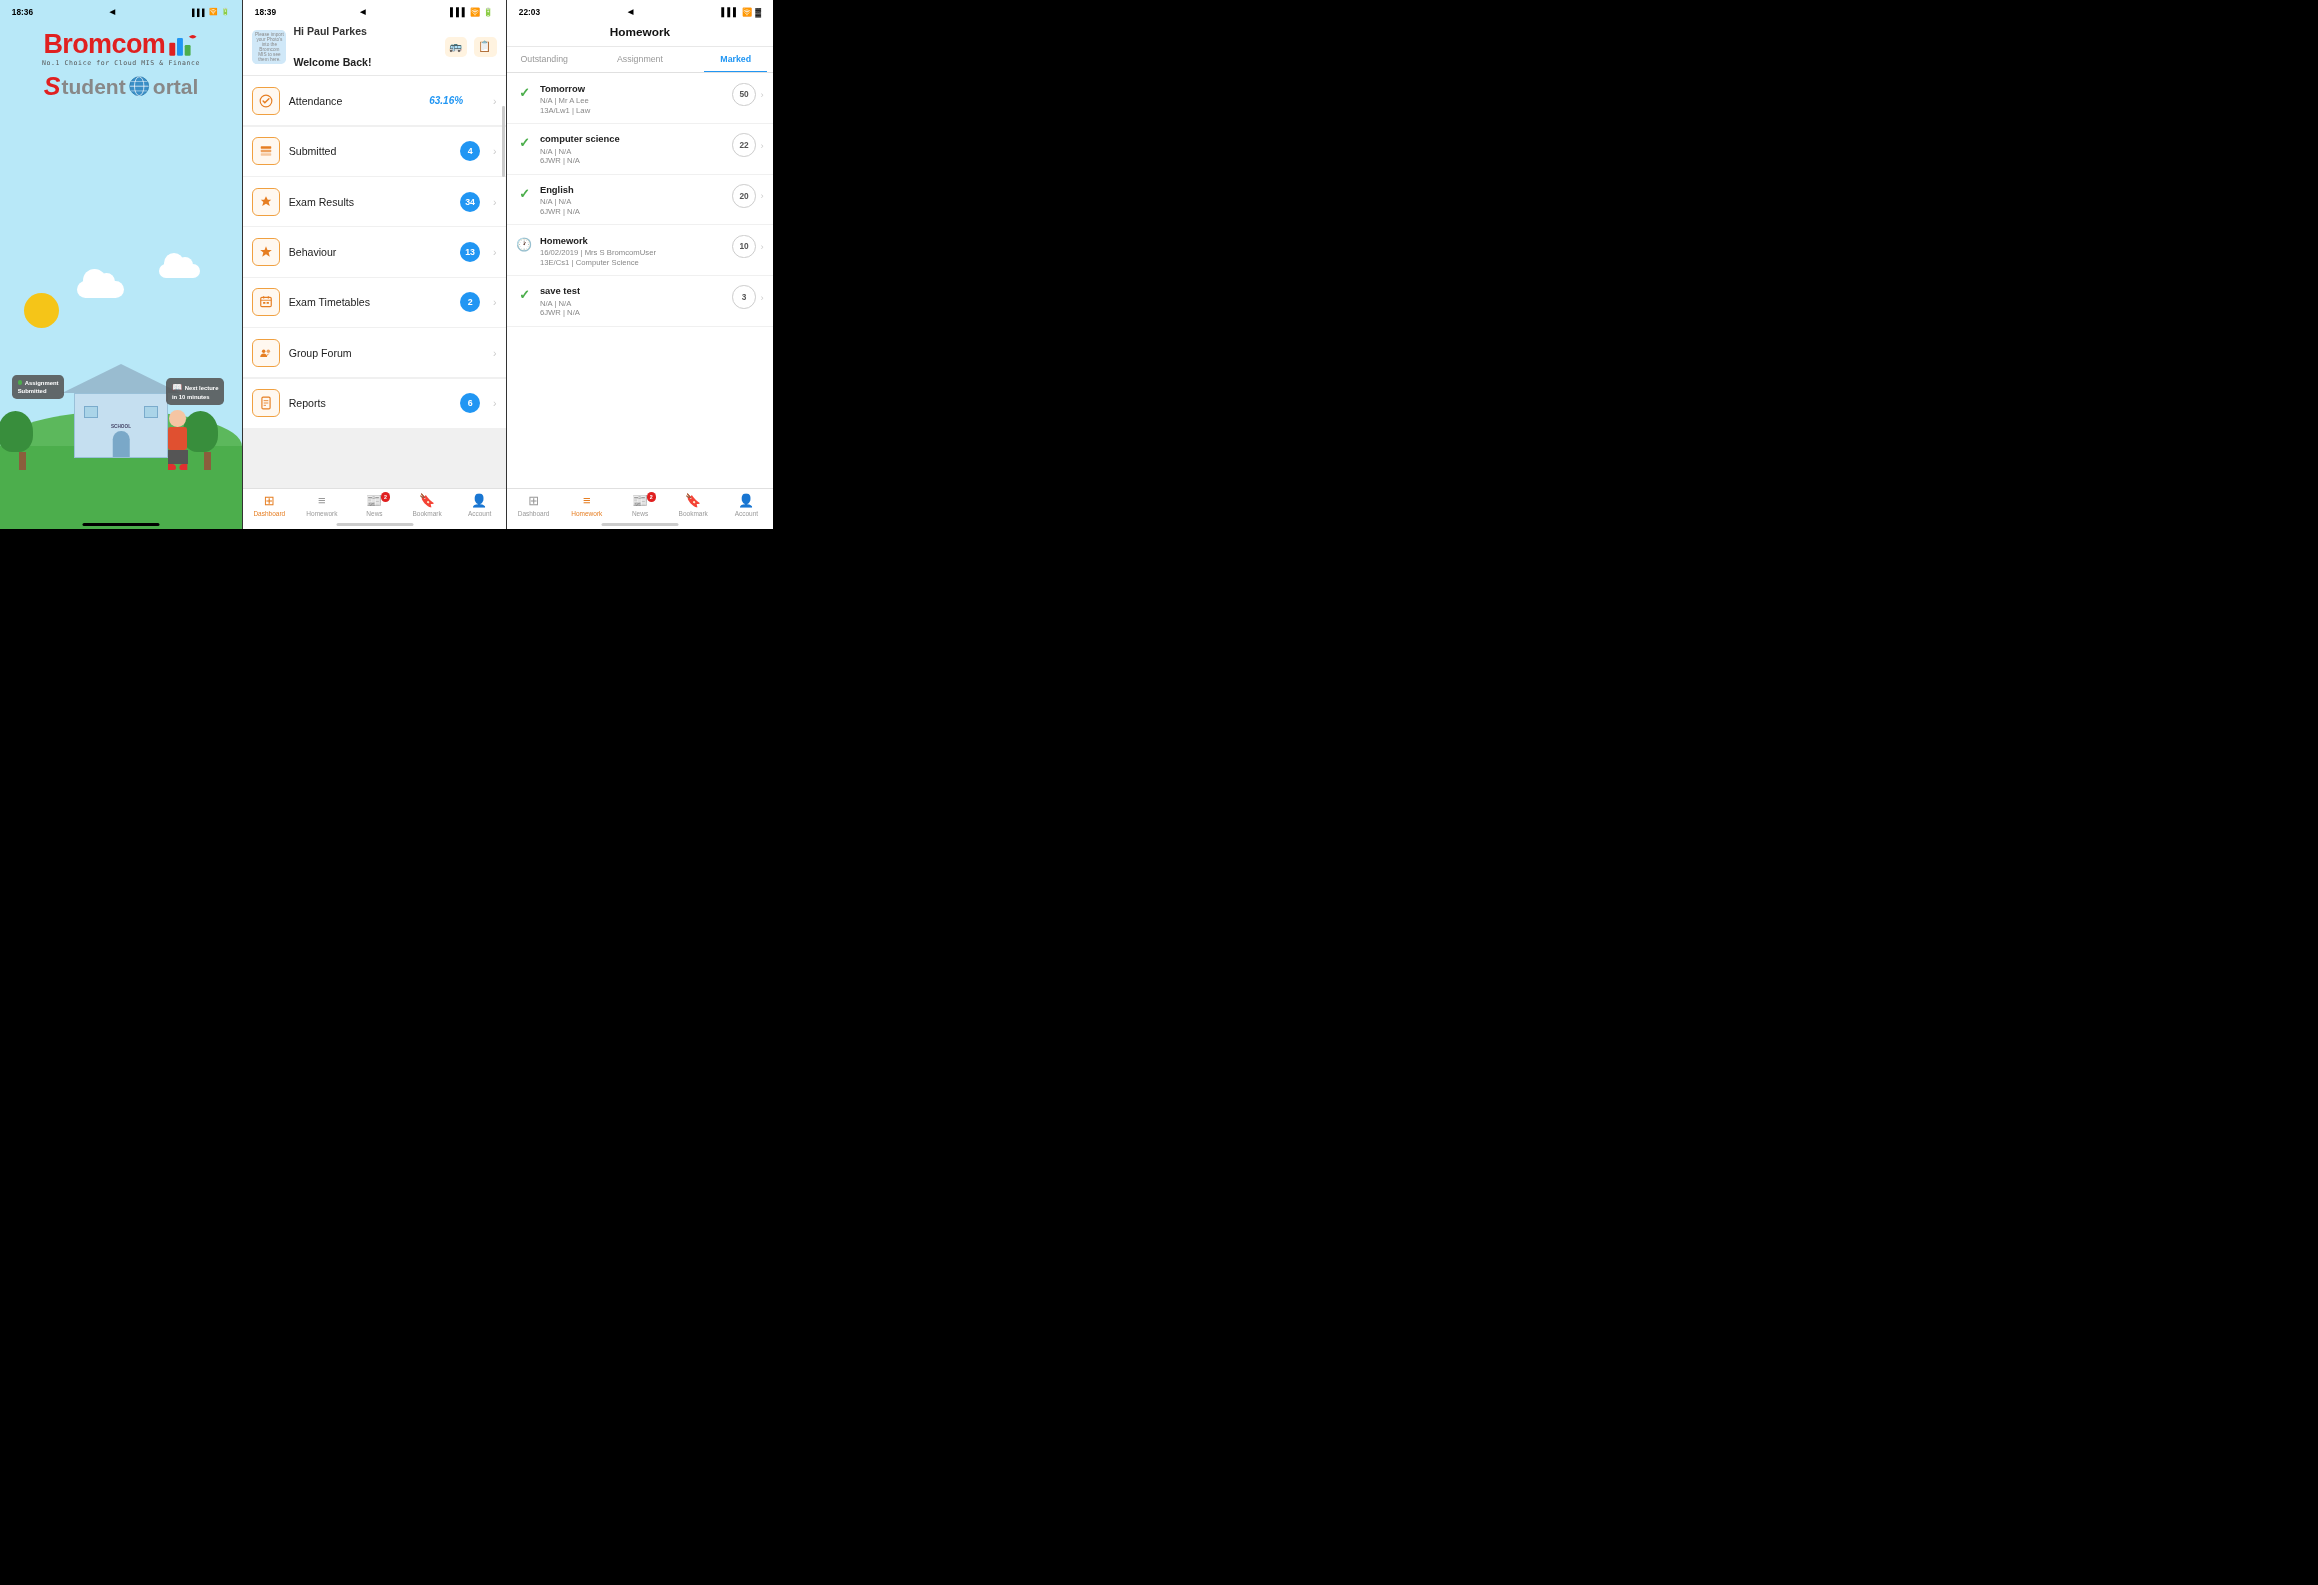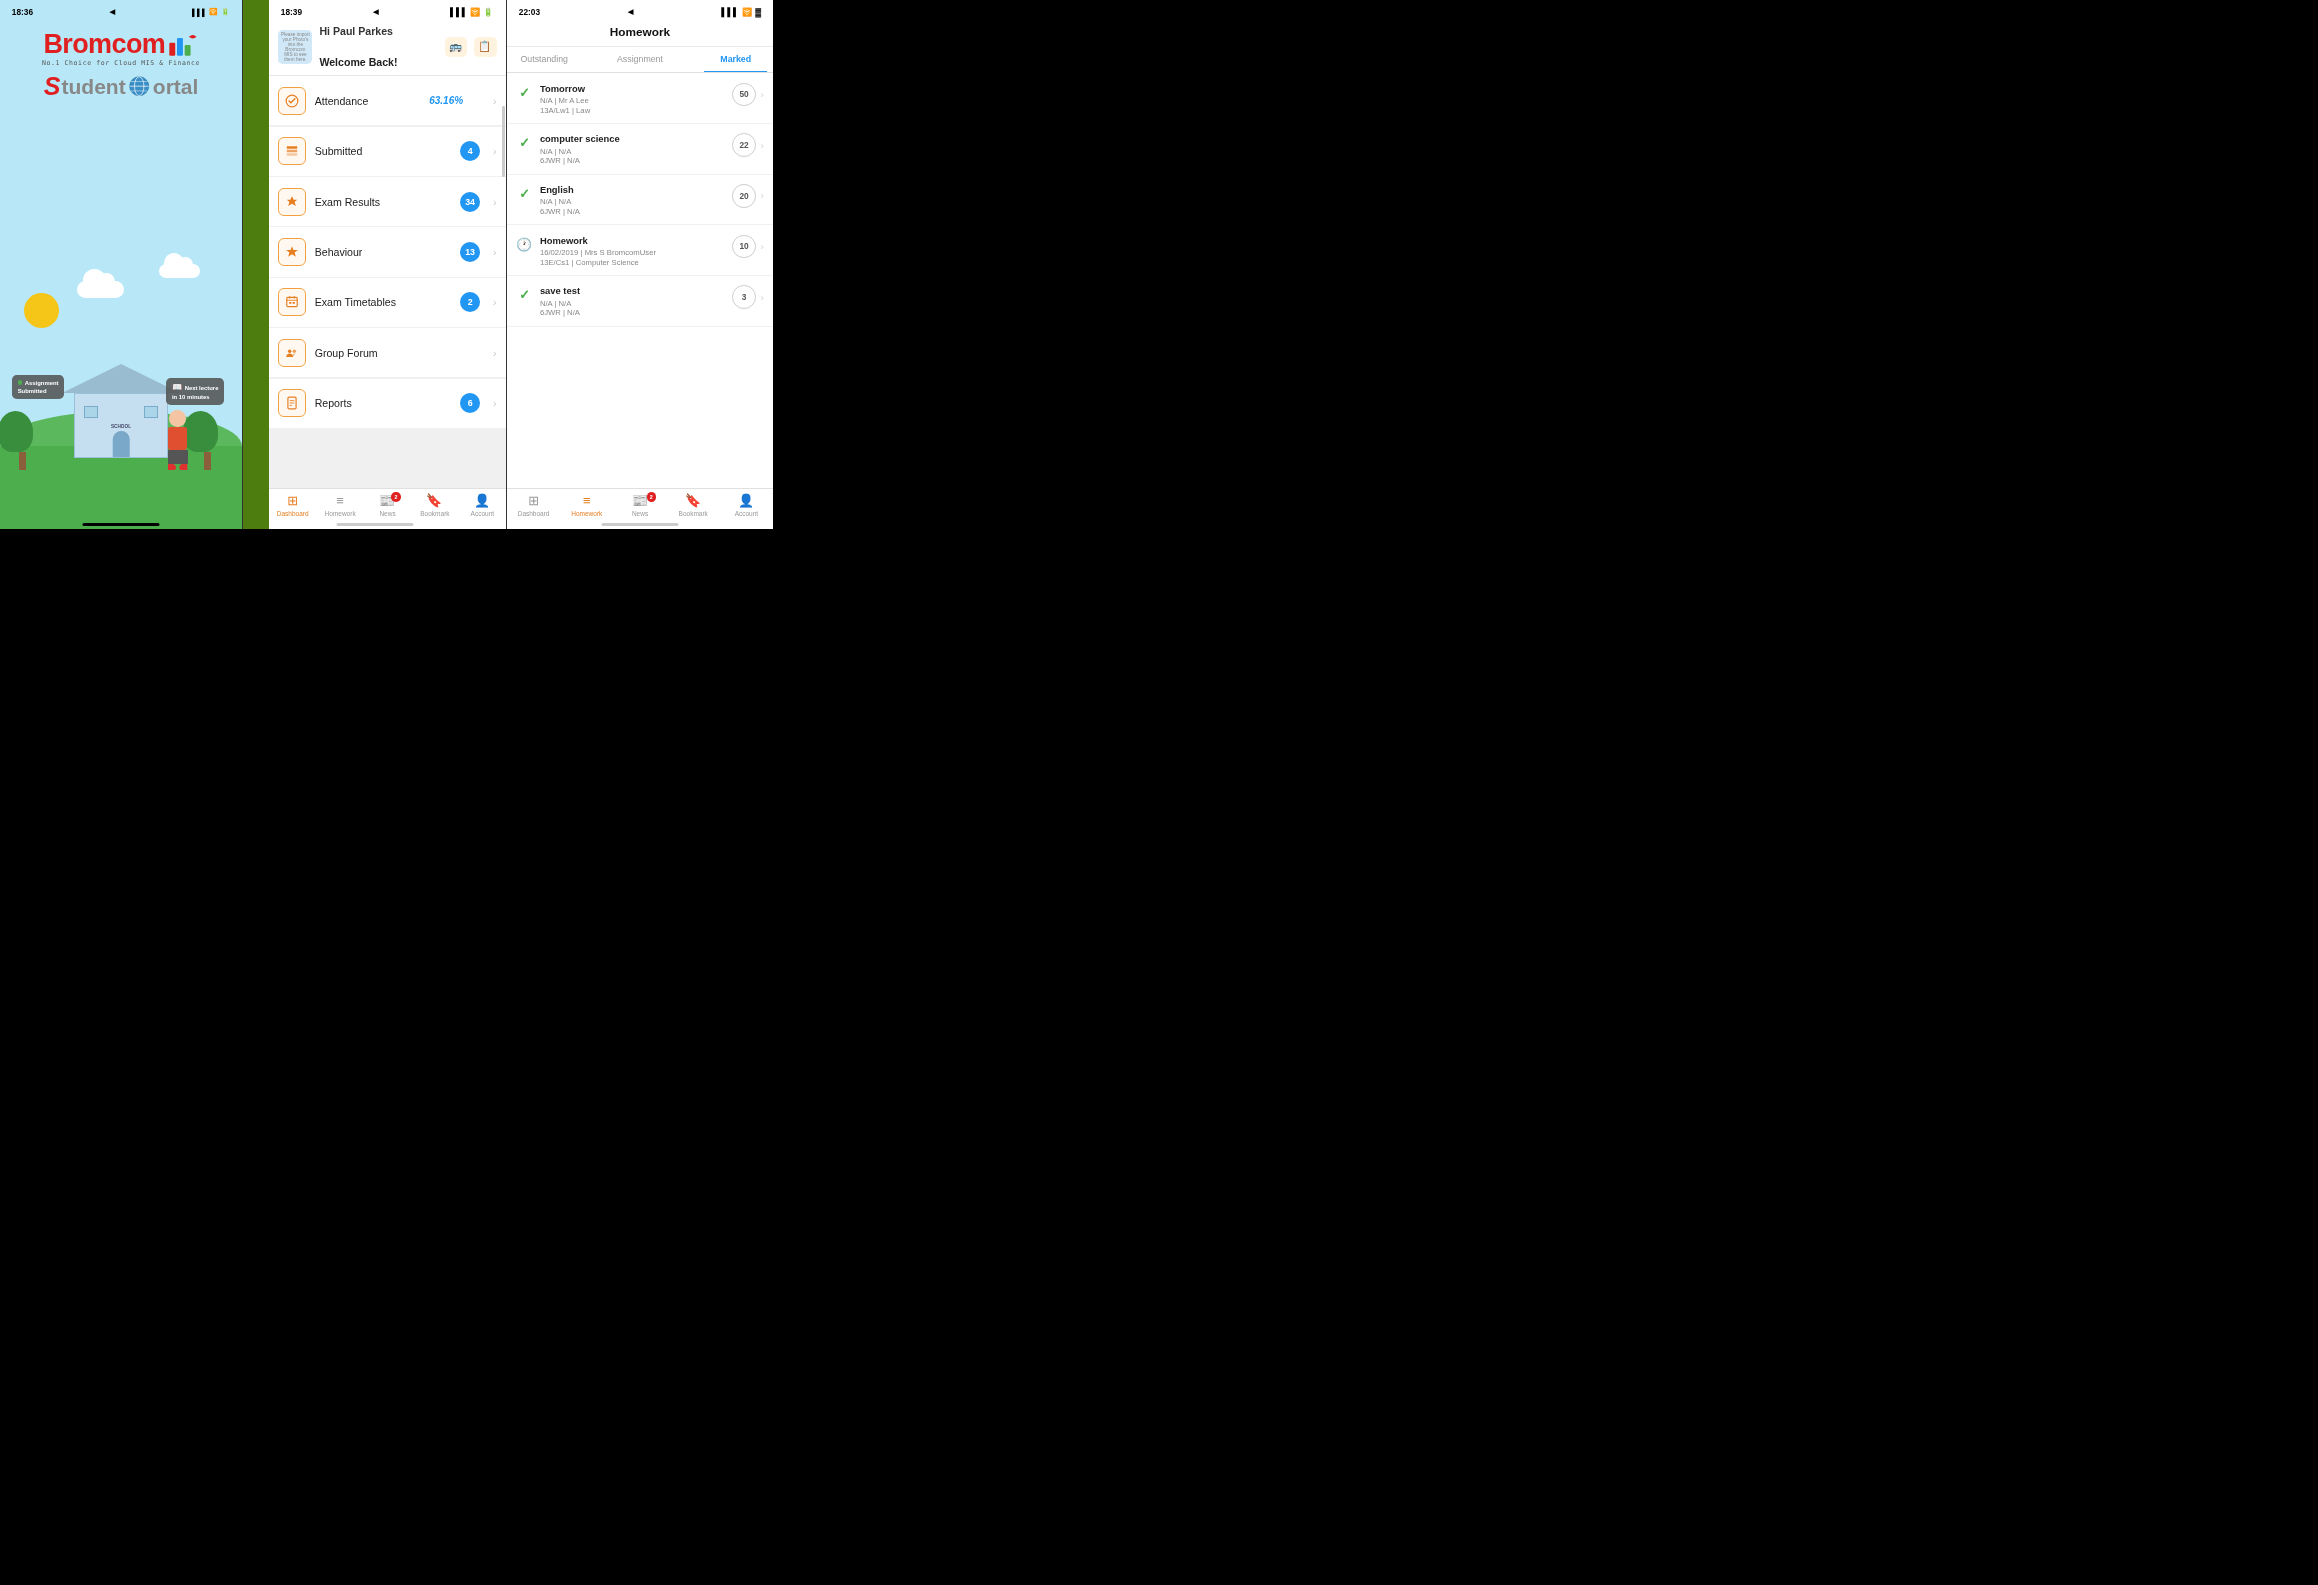--- a/index.html
+++ b/index.html
@@ -213,28 +213,27 @@
       bottom: 3.5px; left: 50%; transform: translateX(-50%);
       width: 77px; height: 2.9px;
       background: #000;
       border-radius: 1.8px;
     }
 
     
     .screen2 {
       width: 265px;
       height: 529px;
-      background: #4d7c0f;
+      background: #15803d;
       position: relative;
       flex-shrink: 0;
       border-left: 0.6px solid #333;
       border-right: 0.6px solid #333;
       display: flex;
       flex-direction: column;
-      padding-left: 26px;
     }
     .screen2 .status-bar {
       display: flex;
       justify-content: space-between;
       align-items: center;
       padding: 7px 11.8px 2.4px;
       font-size: 8.3px;
       font-weight: 600;
       color: #000;
       background: white;

